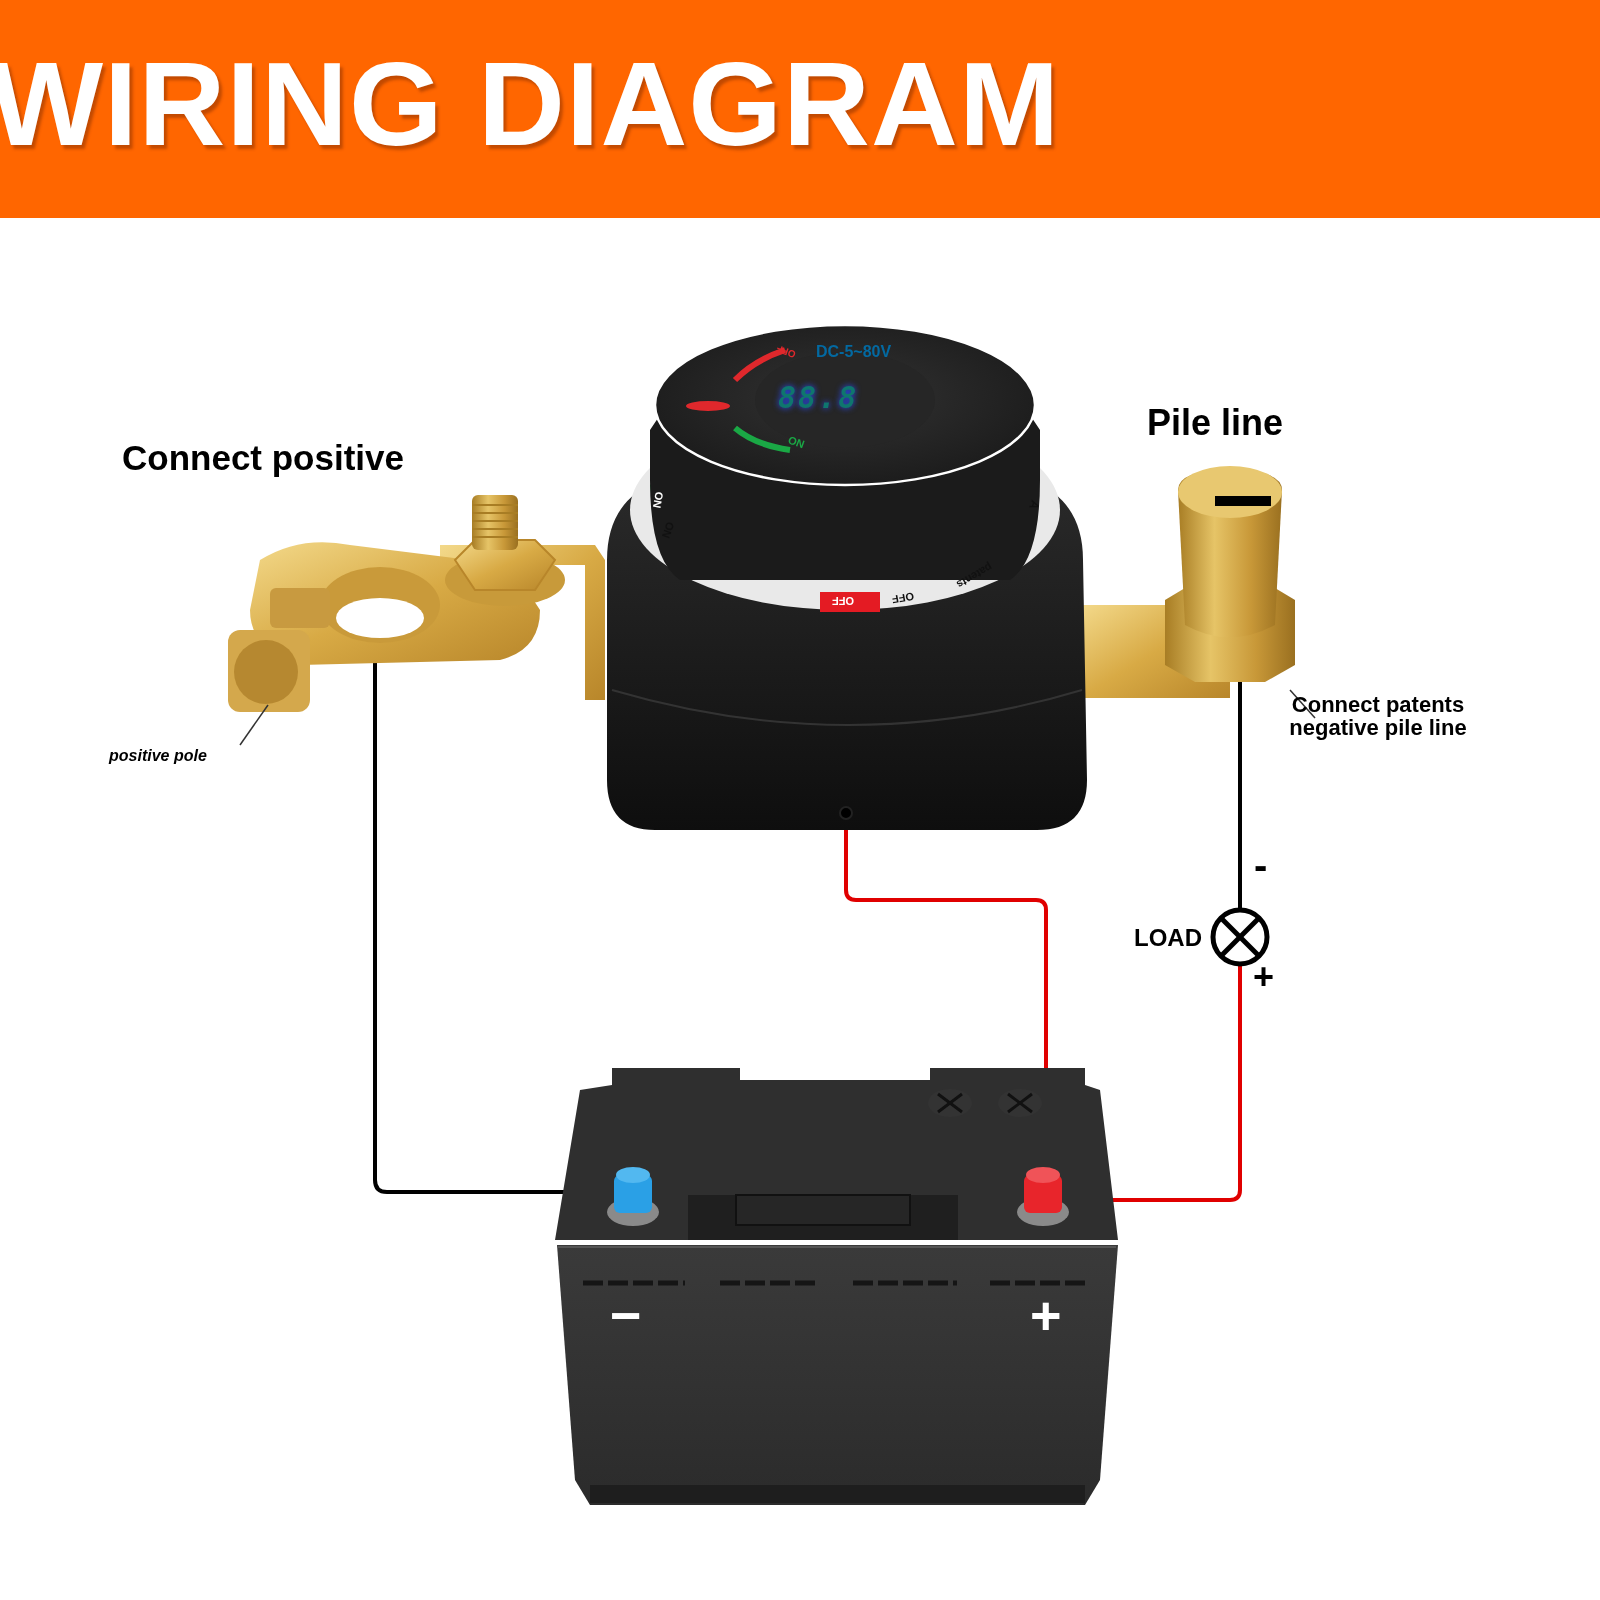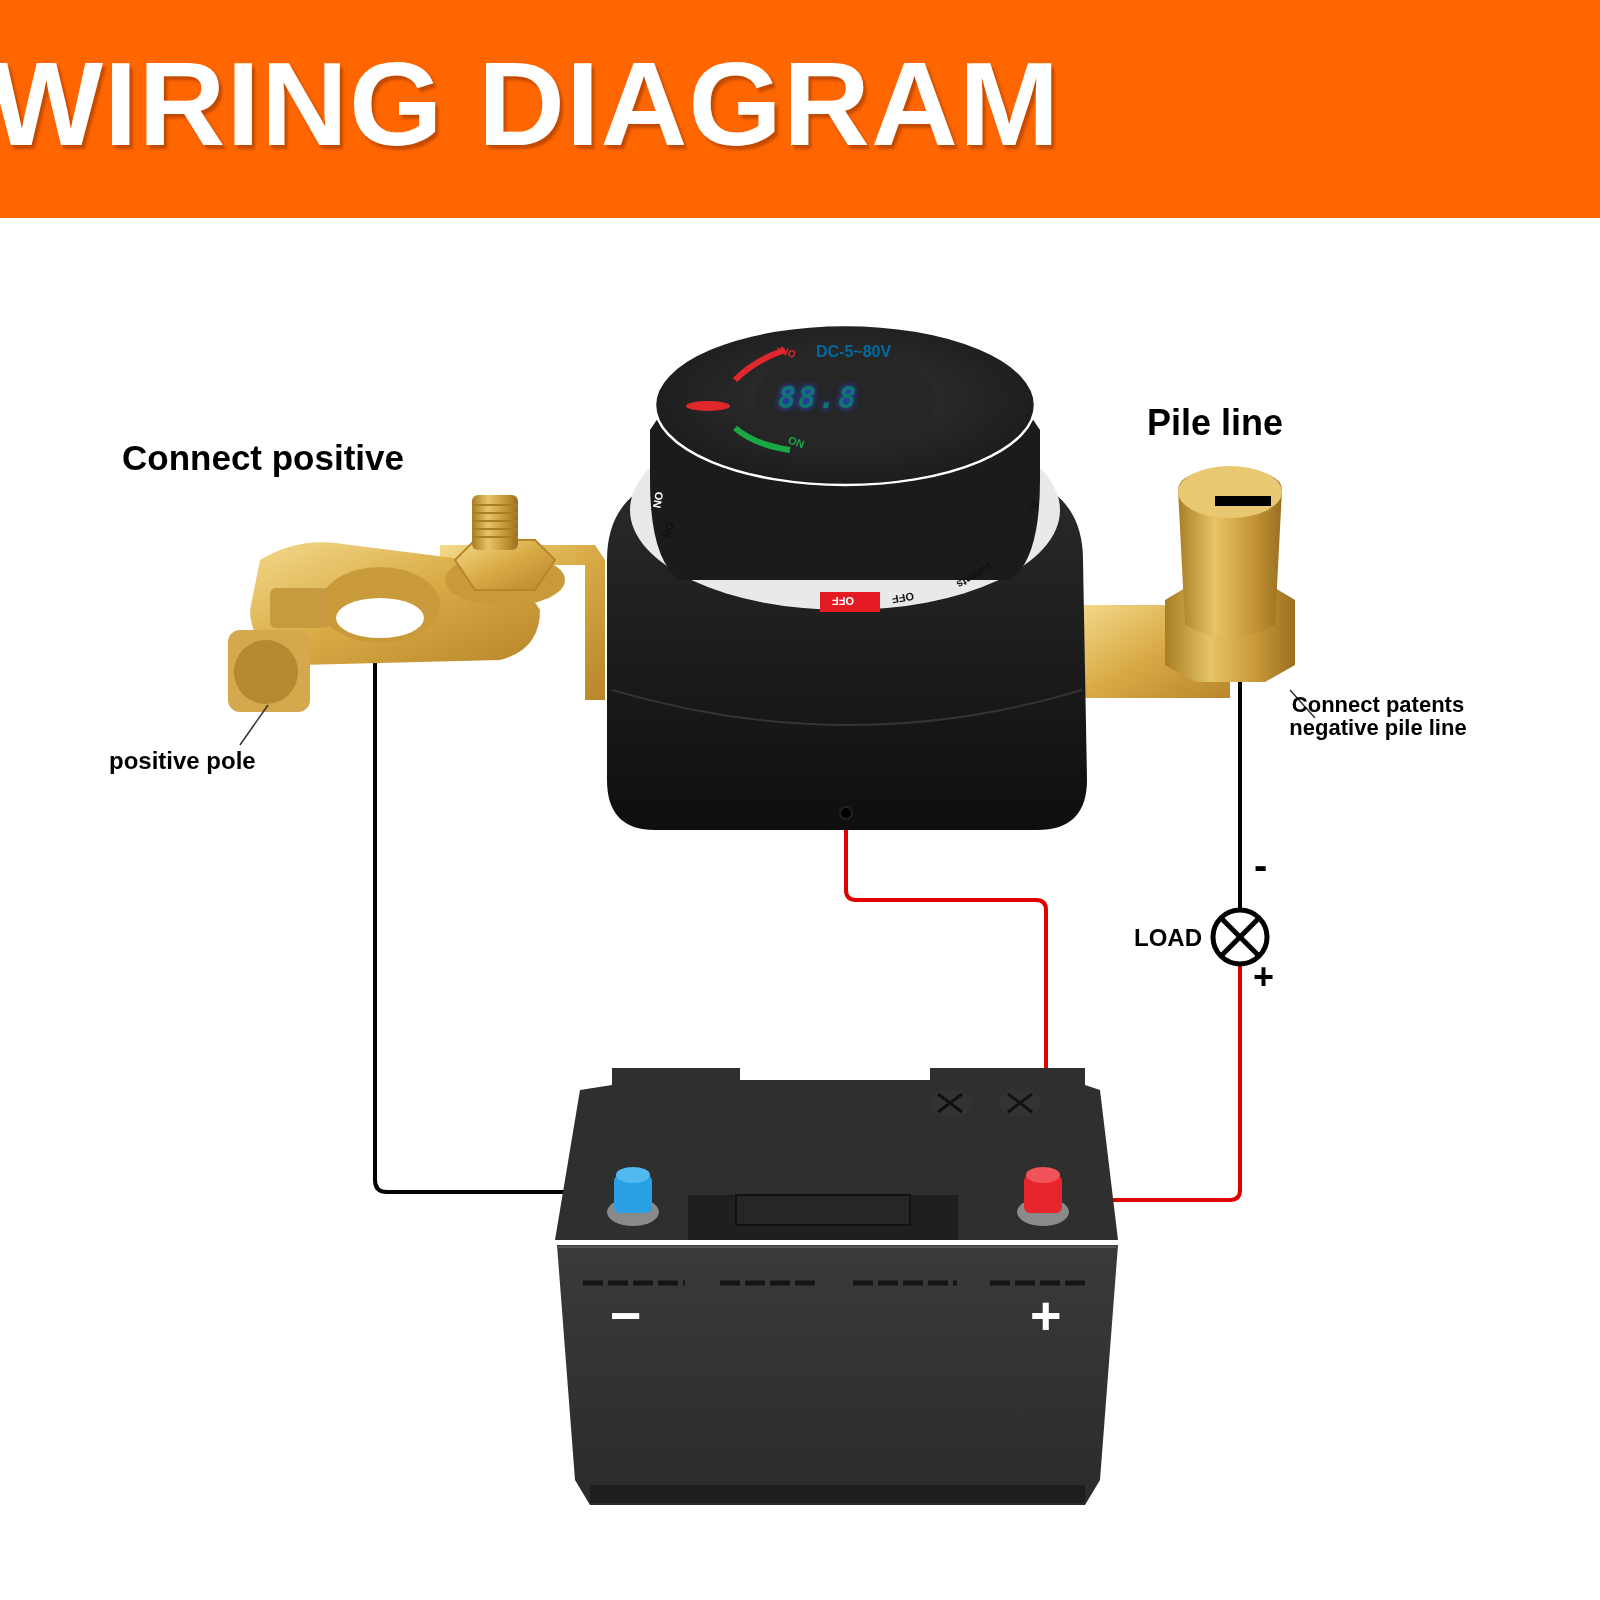--- a/index.html
+++ b/index.html
@@ -177,21 +177,21 @@
 <div class="label" style="left:650px; top:494px; font-size:11px; color:#fff; transform:rotate(100deg);">ON</div>
 <div class="label" style="left:660px; top:524px; font-size:11px; color:#111; transform:rotate(110deg);">ON</div>
 <div class="label" style="left:832px; top:595px; font-size:11px; color:#fff; transform:rotate(180deg);">OFF</div>
 <div class="label" style="left:892px; top:592px; font-size:11px; color:#111; transform:rotate(170deg);">OFF</div>
 <div class="label" style="left:955px; top:570px; font-size:11px; color:#111; transform:rotate(150deg);">patents</div>
 <div class="label" style="left:1030px; top:498px; font-size:12px; color:#111; transform:rotate(110deg);">A</div>
 
 <div class="label label-center" style="left:88px; top:440px; width:350px; font-size:35px;">
   <div>Connect positive</div>
 </div>
-<div class="label" style="left:109px; top:747px; font-size:24px;">positive pole</div>
+<div class="label" style="left:109px; top:747px; font-size:16px;font-style:italic;">positive pole</div>
 <div class="label" style="left:1147px; top:402px; font-size:36px;">Pile line</div>
 <div class="label label-center" style="left:1258px; top:693px; width:240px; font-size:22px; line-height:23px;">
   <div>Connect patents</div>
   <div>negative pile line</div>
 </div>
 <div class="label" style="left:1134px; top:924px; font-size:24px;text-align:center;">LOAD</div>
 <div class="label" style="left:1254px; top:850px; font-size:40px; line-height:30px;">-</div>
 <div class="label" style="left:1253px; top:962px; font-size:36px; line-height:30px;">+</div>
 
 <div class="label" style="left:610px; top:1290px; font-size:54px; color:#fff; line-height:50px;">−</div>

